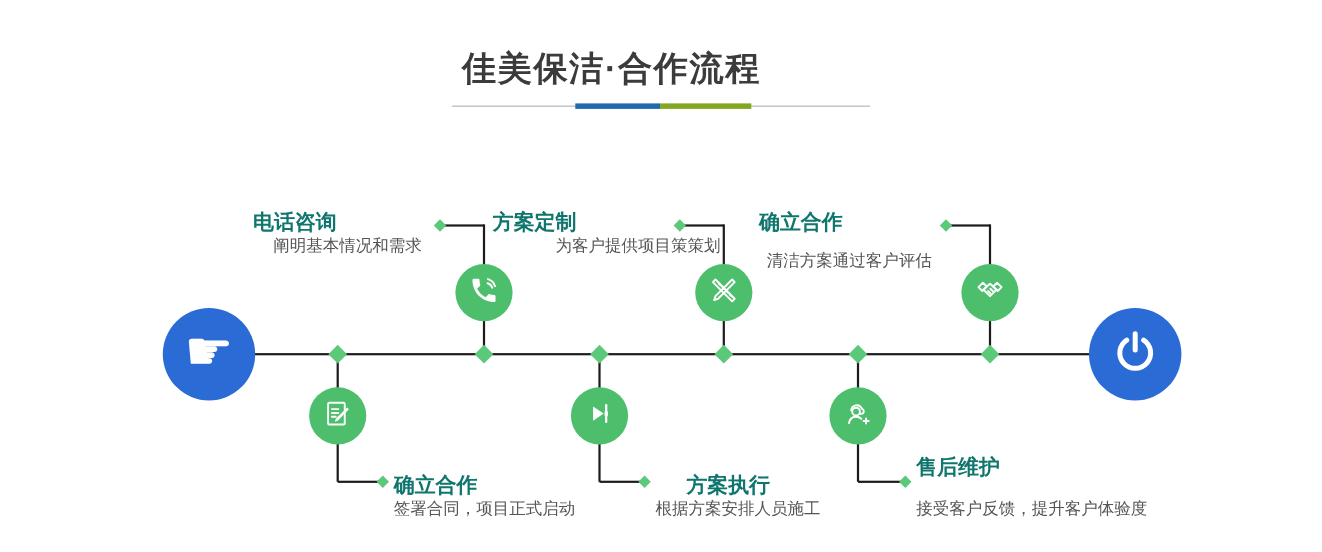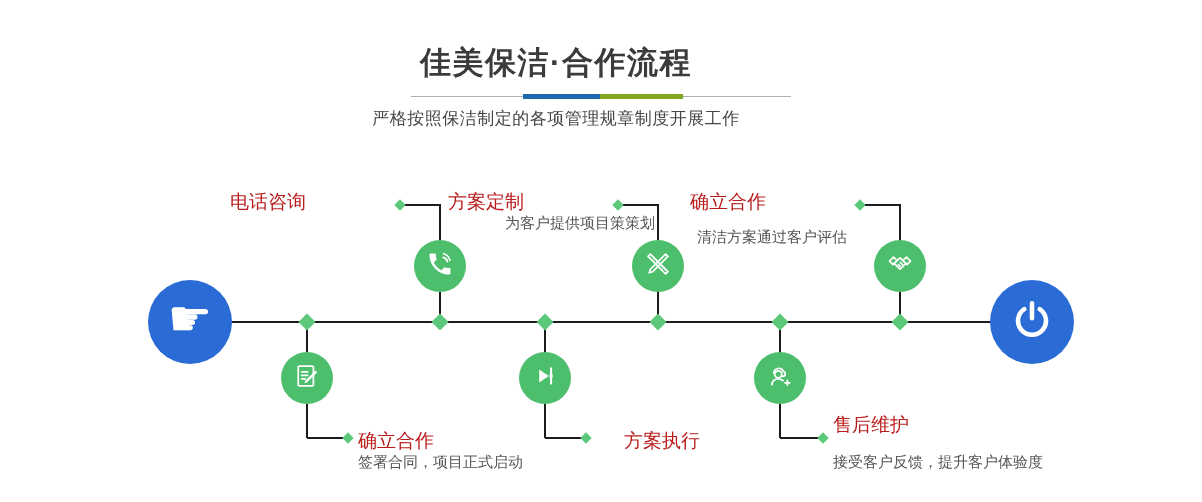--- a/index.html
+++ b/index.html
@@ -43,41 +43,40 @@
     font-family:"DejaVu Sans",sans-serif;font-size:50px;color:#fff;line-height:1;
     transform:translateY(-3px);
   }
   .node{
     position:absolute;width:52px;height:52px;border-radius:50%;background:#4dbe6c;
     display:flex;align-items:center;justify-content:center;
   }
   .nd-t1{left:414px;top:240px;} .nd-t2{left:632px;top:240px;} .nd-t3{left:874px;top:240px;}
   .nd-b1{left:281px;top:352px;} .nd-b2{left:519px;top:352px;} .nd-b3{left:754px;top:352px;}
   
-  .step-title{position:absolute;font-size:19px;font-weight:normal;color:#b91c1c;white-space:nowrap;}
+  .step-title{position:absolute;font-size:19px;font-weight:bold;color:#0f766e;white-space:nowrap;}
   .step-desc{position:absolute;font-size:15px;color:#555;white-space:nowrap;}
   .tt-1{right:806px;top:189px;} .tt-2{right:588px;top:189px;margin-left:41px;} .tt-3{right:346px;top:189px;}
   .td-1{left:316px;top:214px;transform:translateX(-50%);}
   .td-2{left:580px;top:214px;transform:translateX(-50%);}
   .td-3{left:772px;top:228px;transform:translateX(-50%);}
   .bt-1{left:358px;top:428px;} .bt-2{left:596px;top:428px;margin-left:28px;} .bt-3{left:833px;top:412px;}
   .bd-1{left:358px;top:453px;} .bd-2{left:596px;top:453px;} .bd-3{left:833px;top:453px;}
 </style>
 </head>
 <body>
 
 <div class="stage">
 
   <div class="page-title">佳美保洁·合作流程</div>
   <div class="divider">
     <div class="base"></div>
     <div class="seg-blue"></div>
     <div class="seg-green"></div>
   </div>
-  <div class="page-subtitle">严格按照保洁制定的各项管理规章制度开展工作</div>
 
   <div class="main-line"></div>
 
   <div class="vline vl-t1"></div>
   <div class="vline vl-t2"></div>
   <div class="vline vl-t3"></div>
   <div class="vline vl-b1"></div>
   <div class="vline vl-b2"></div>
   <div class="vline vl-b3"></div>
 
@@ -174,24 +173,26 @@
           <path d="M5 19.5c.5-3.2 2.8-5 5.5-5 1.6 0 3 .5 4.1 1.5"></path>
           <path d="M6.7 9.5a4.3 4.3 0 0 1 8.2-1.5"></path>
           <path d="M15.2 8.3c.8.3 1.3 1 1.3 1.9 0 1.1-.9 2-2 2h-1.2"></path>
           <path d="M18.3 15.8v4M16.3 17.8h4"></path>
         </g>
       </svg>
     </span>
   </div>
 
   <div class="step-title tt-1">电话咨询</div>
+  <div class="step-desc td-1">阐明基本情况和需求</div>
   <div class="step-title tt-2">方案定制</div>
   <div class="step-desc td-2">为客户提供项目策策划</div>
   <div class="step-title tt-3">确立合作</div>
   <div class="step-desc td-3">清洁方案通过客户评估</div>
 
   <div class="step-title bt-1">确立合作</div>
   <div class="step-desc bd-1">签署合同，项目正式启动</div>
   <div class="step-title bt-2">方案执行</div>
+  <div class="step-desc bd-2">根据方案安排人员施工</div>
   <div class="step-title bt-3">售后维护</div>
   <div class="step-desc bd-3">接受客户反馈，提升客户体验度</div>
 
 </div>
 
 </body></html>

